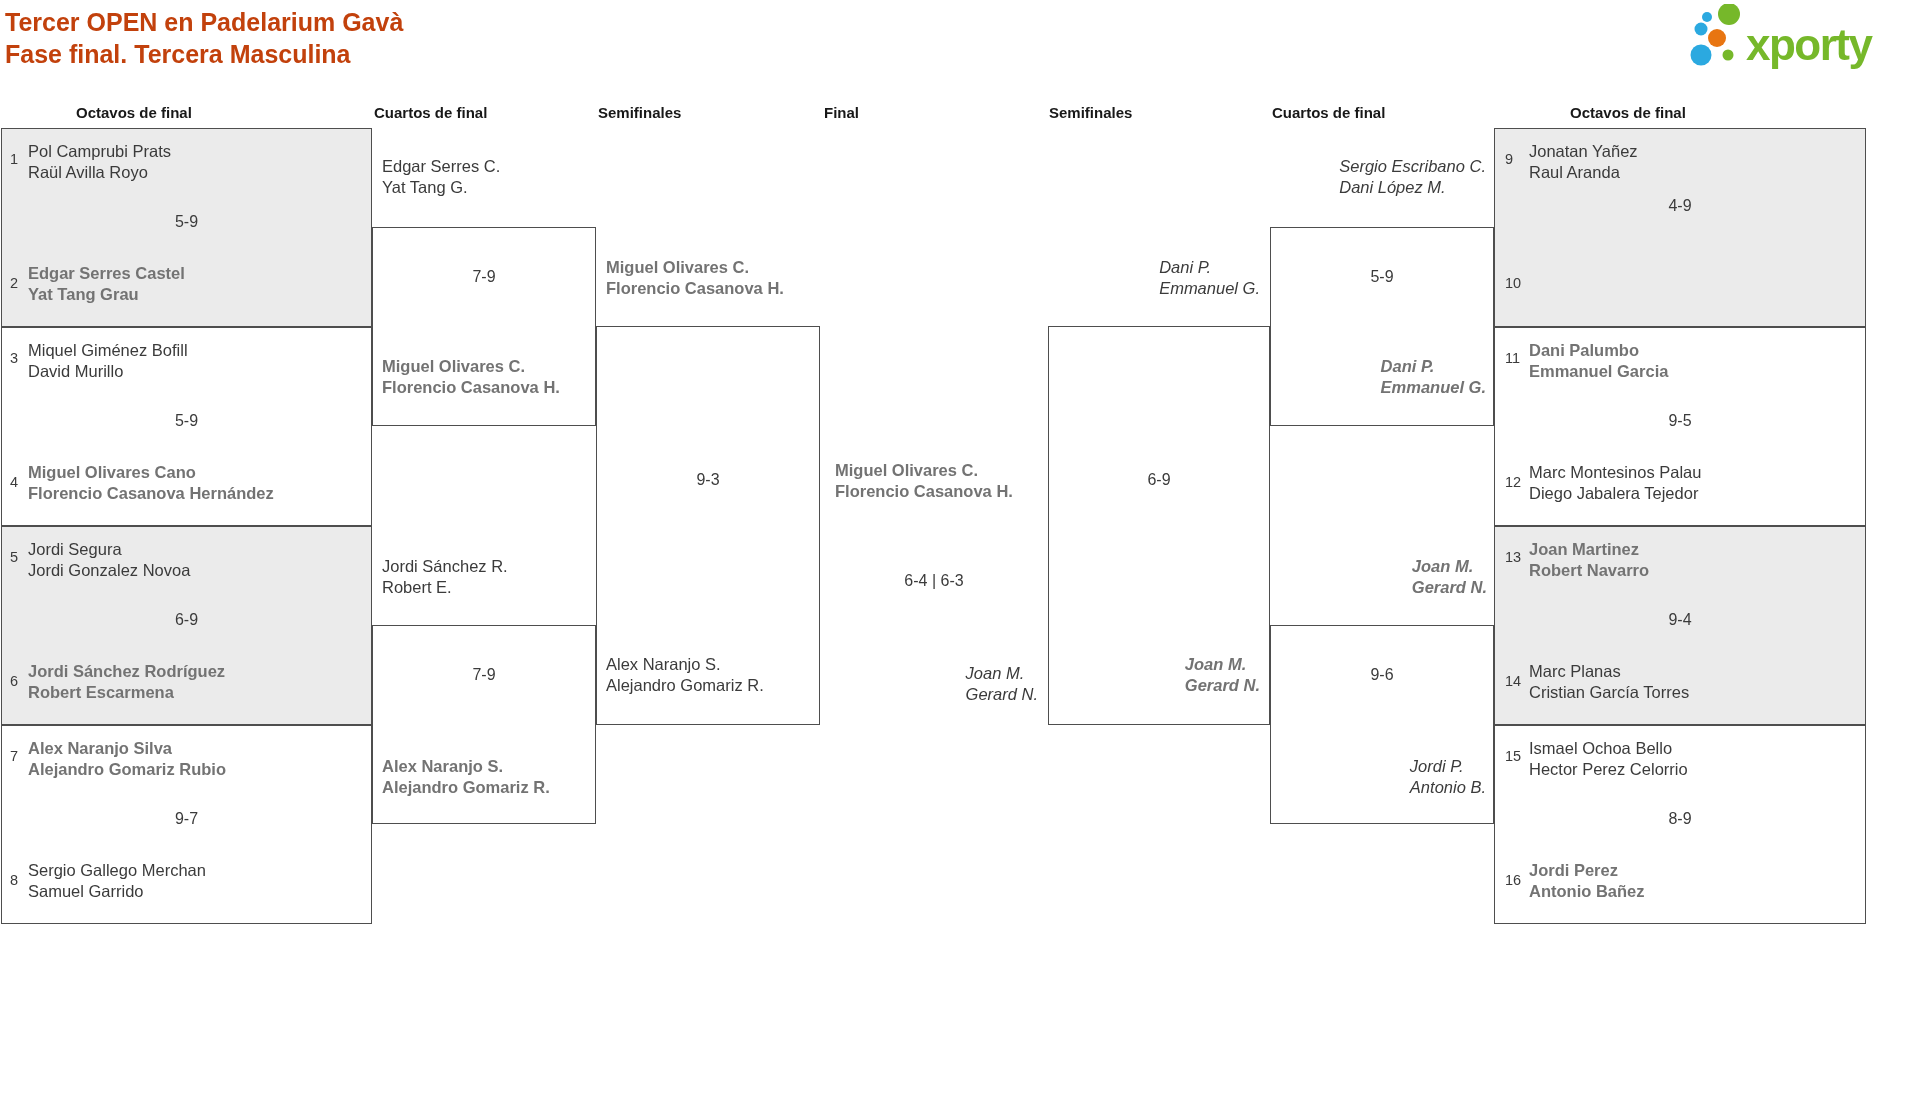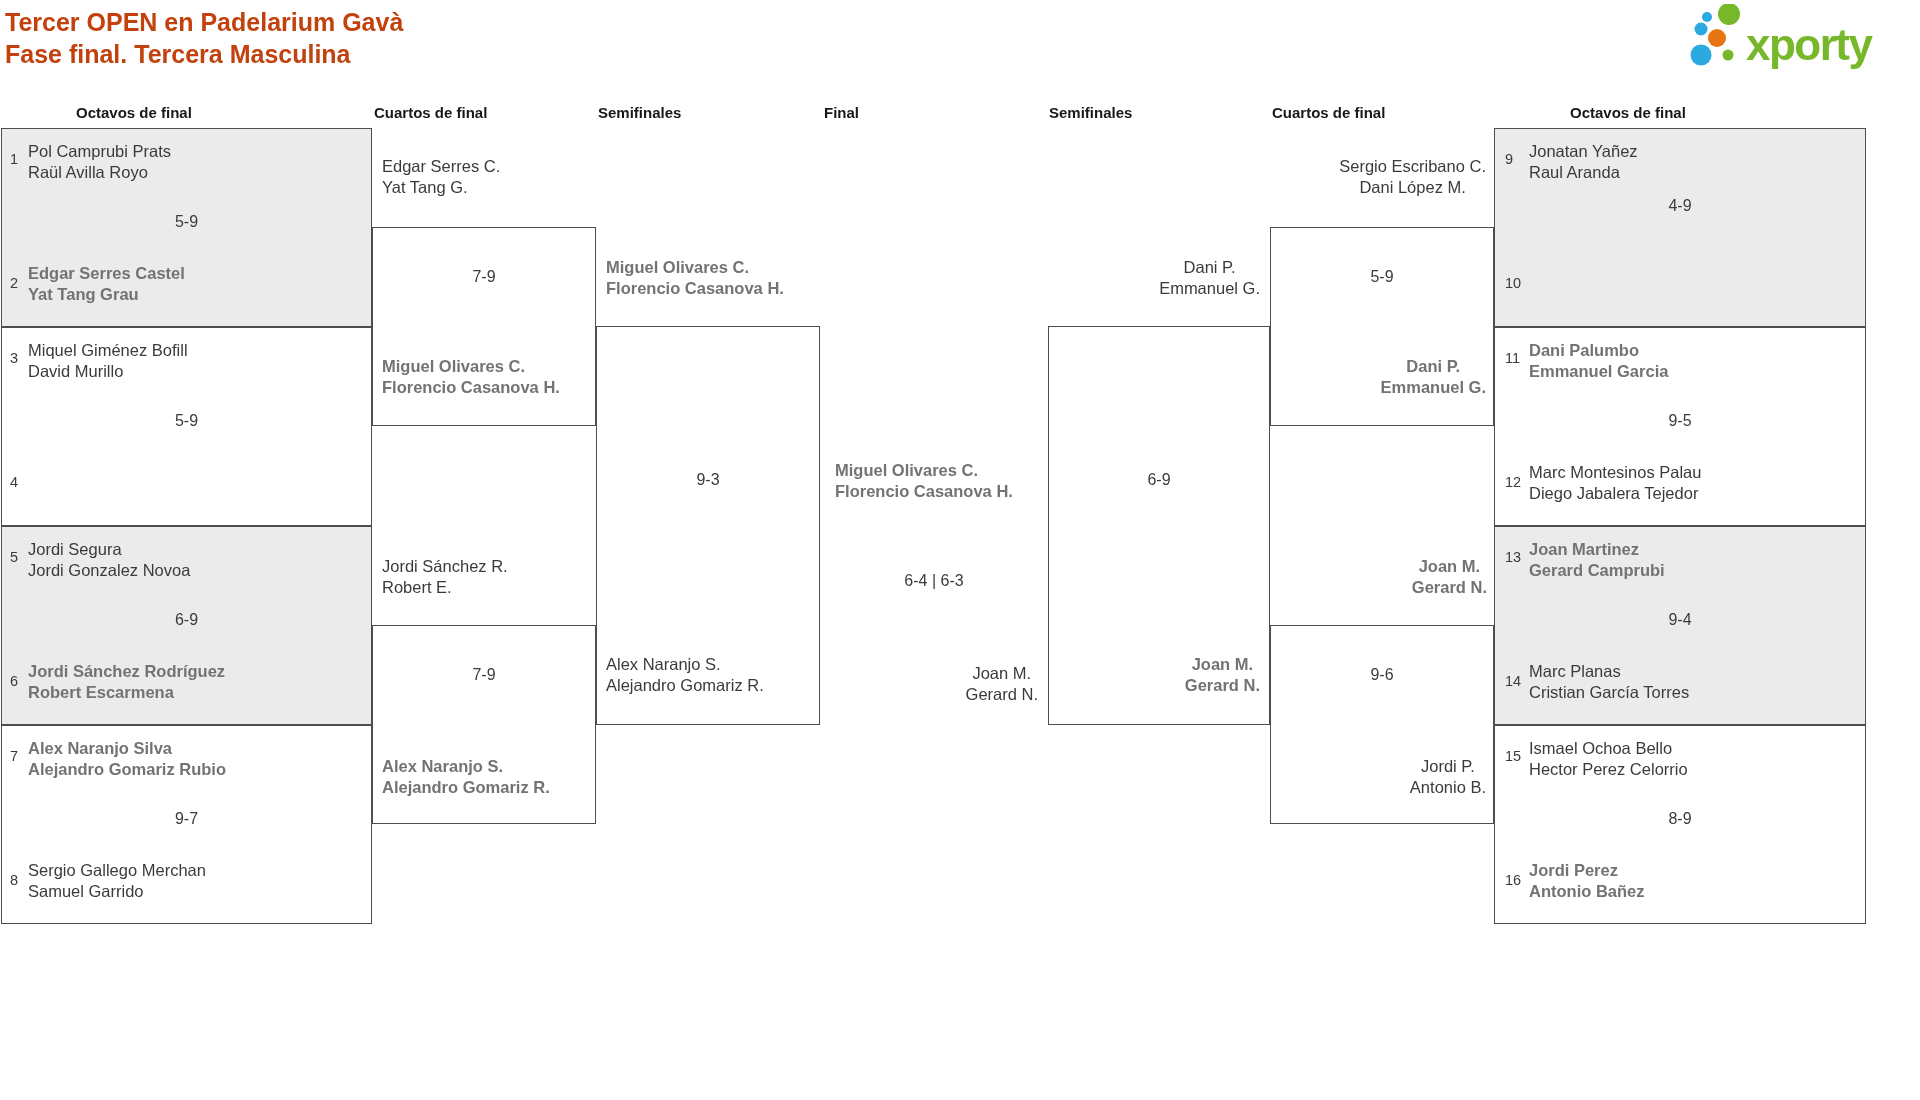--- a/index.html
+++ b/index.html
@@ -6,21 +6,21 @@
   body{width:1920px;height:1100px;position:relative;overflow:hidden;
        font-family:"Liberation Sans","DejaVu Sans",sans-serif;color:#3b3b3b;}
   .abs{position:absolute;}
   .title{left:5px;top:6px;font-size:25px;line-height:32px;font-weight:700;color:#c2410c;}
   .colhead{position:absolute;top:104px;width:220px;text-align:left;
            font-size:15px;font-weight:700;color:#181818;}
   .box{position:absolute;border:1.5px solid #4e4e4e;box-sizing:border-box;background:#fff;}
   .box.grey{background:#ebebeb;}
   .slot{position:absolute;font-size:16.5px;line-height:21px;color:#3b3b3b;white-space:nowrap;}
   .slot.win{font-weight:700;color:#737373;}
-  .slot.r{text-align:center;}
+  .slot.r{text-align:left;font-style:italic;}
   .seed{position:absolute;font-size:14.5px;color:#3b3b3b;width:26px;}
   .score{position:absolute;font-size:16px;color:#3b3b3b;text-align:center;}
   .score.in{left:0;width:100%;}
   .logo{position:absolute;left:1686px;top:4px;width:234px;height:74px;}
 </style>
 </head>
 <body>
 
 <div class="abs title">
   <div>Tercer OPEN en Padelarium Gavà</div>
@@ -60,20 +60,24 @@
 </div>
 
 <div class="box" style="left:1px;top:327px;width:371px;height:199px">
   <div class="seed" style="left:8px;top:22px">3</div>
   <div class="slot" style="left:26px;top:12px">
     <div>Miquel Giménez Bofill</div>
     <div>David Murillo</div>
   </div>
   <div class="score in" style="top:84px">5-9</div>
   <div class="seed" style="left:8px;top:146px">4</div>
+  <div class="slot win" style="left:26px;top:134px">
+    <div>Miguel Olivares Cano</div>
+    <div>Florencio Casanova Hernández</div>
+  </div>
 </div>
 
 <div class="box grey" style="left:1px;top:526px;width:371px;height:199px">
   <div class="seed" style="left:8px;top:22px">5</div>
   <div class="slot" style="left:26px;top:12px">
     <div>Jordi Segura</div>
     <div>Jordi Gonzalez Novoa</div>
   </div>
   <div class="score in" style="top:84px">6-9</div>
   <div class="seed" style="left:8px;top:146px">6</div>
@@ -118,21 +122,21 @@
   <div class="slot" style="left:34px;top:134px">
     <div>Marc Montesinos Palau</div>
     <div>Diego Jabalera Tejedor</div>
   </div>
 </div>
 
 <div class="box grey" style="left:1494px;top:526px;width:372px;height:199px">
   <div class="seed" style="left:10px;top:22px">13</div>
   <div class="slot win" style="left:34px;top:12px">
     <div>Joan Martinez</div>
-    <div>Gerard Camprubi</div>
+    <div>Robert Navarro</div>
   </div>
   <div class="score in" style="top:84px">9-4</div>
   <div class="seed" style="left:10px;top:146px">14</div>
   <div class="slot" style="left:34px;top:134px">
     <div>Marc Planas</div>
     <div>Cristian García Torres</div>
   </div>
 </div>
 
 <div class="box" style="left:1494px;top:725px;width:372px;height:199px">

